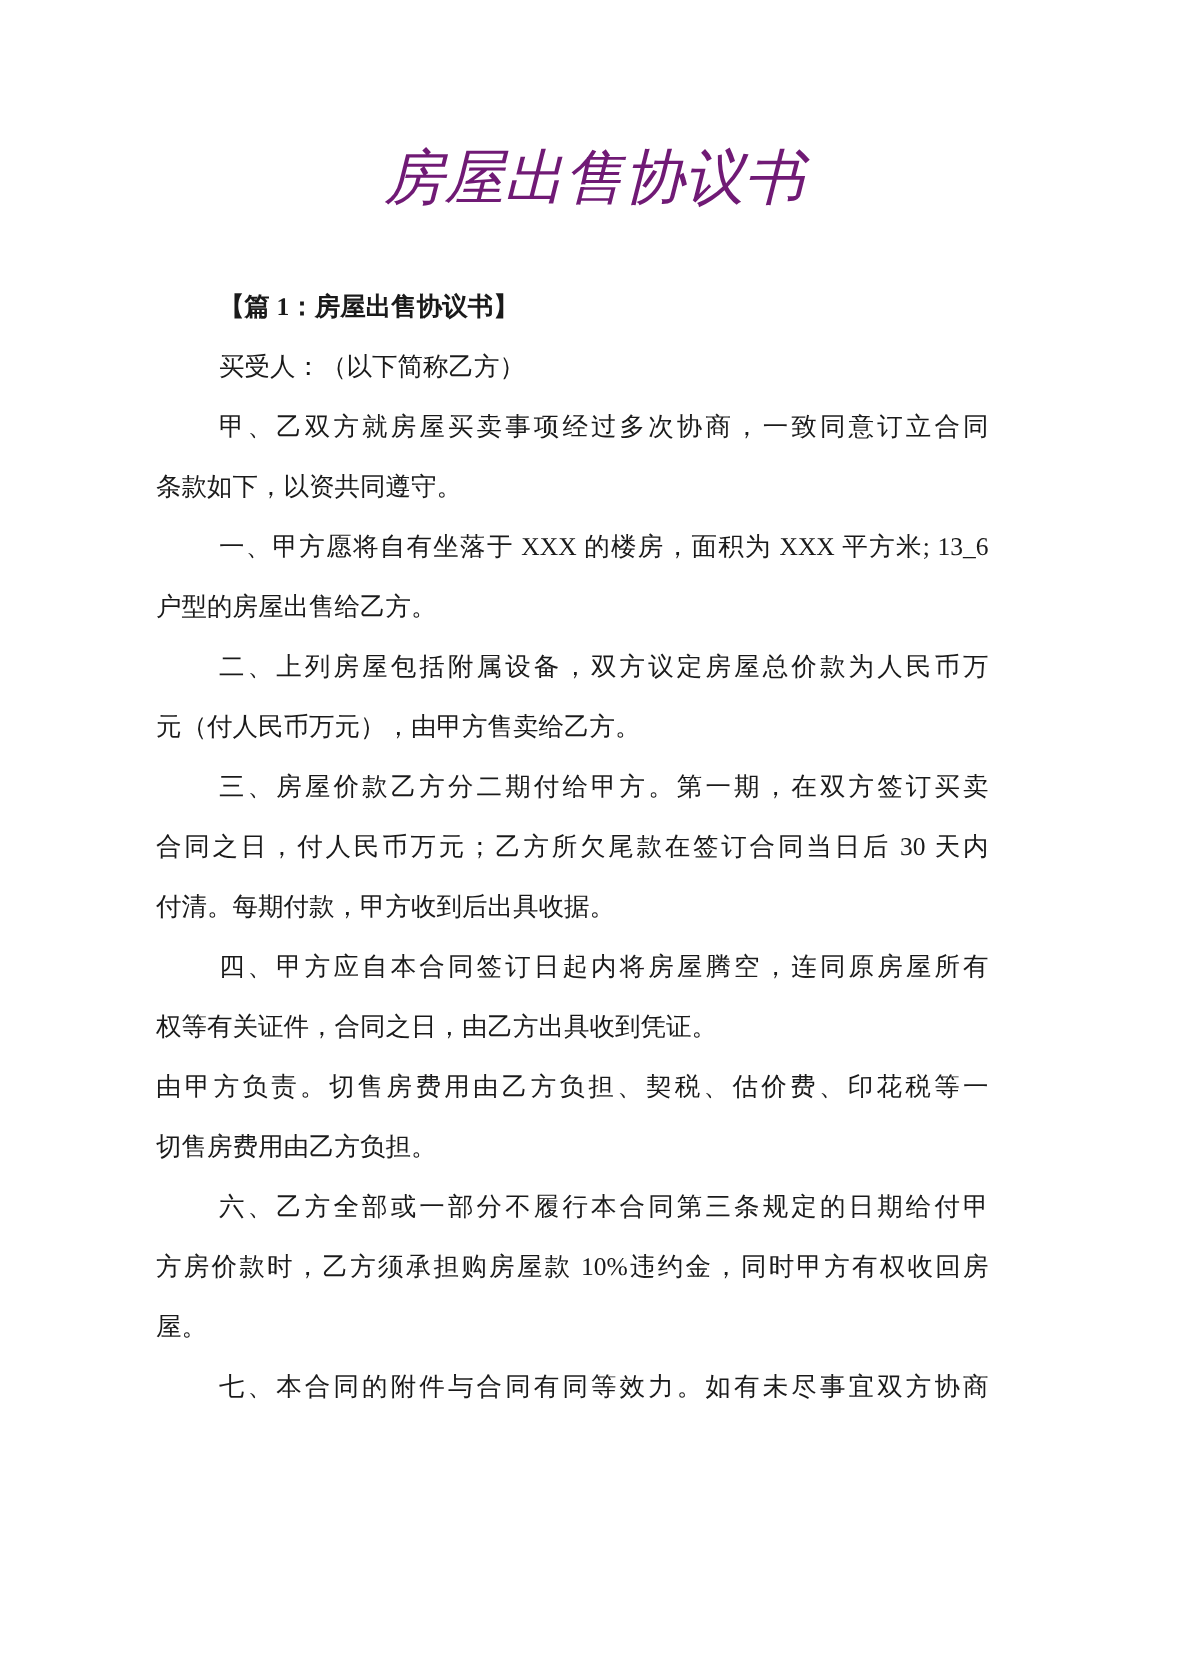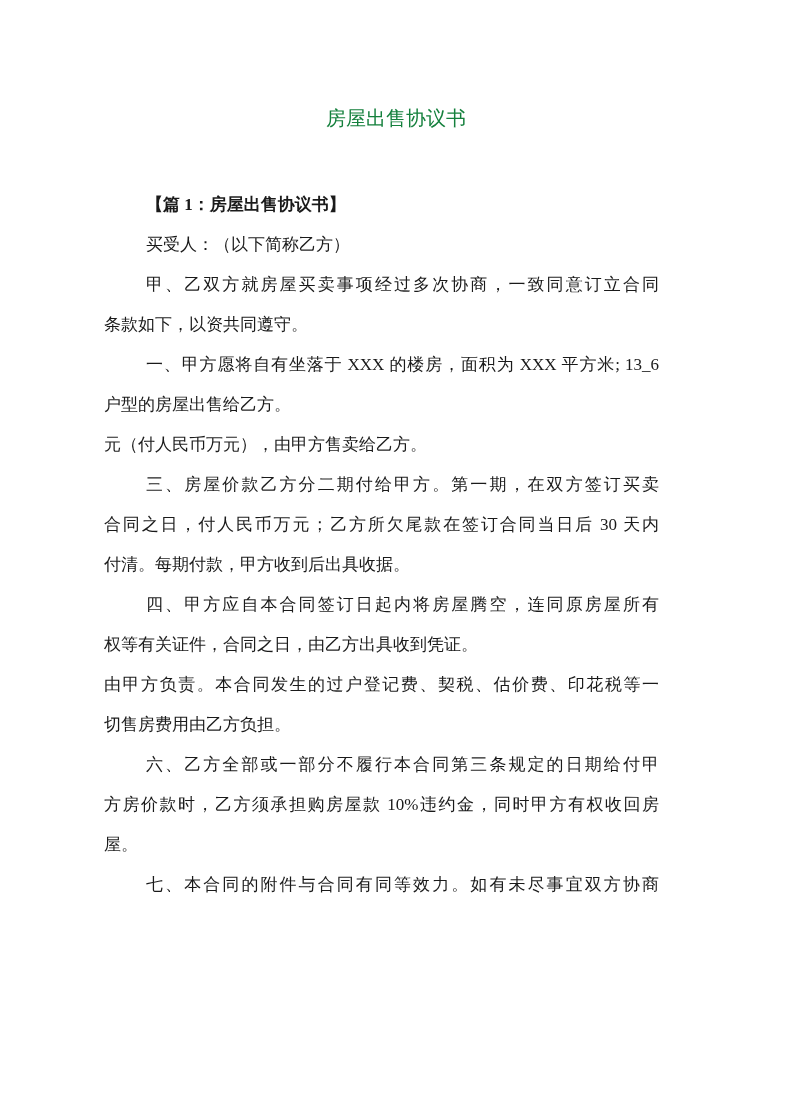--- a/index.html
+++ b/index.html
@@ -14,24 +14,25 @@
     width: 792px;
     height: 1120px;
     background: #ffffff;
     color: #1a1a1a;
     padding-top: 100px;
     overflow: hidden;
   }
   .doc-title {
     width: 100%;
     text-align: center;
-    font-size: 20px;
+    font-size: 40px;
     line-height: 37px;
     font-weight: normal;
-    color: #15803d;
+    color: #701a75;
+    font-style: italic;
   }
   .doc-body {
     margin-top: 48px;
     margin-left: 104px;
     width: 555px;
     font-size: 17px;
     color: #1a1a1a;
   }
   .line {
     height: 40px;
@@ -53,26 +54,27 @@
 
 <main class="page">
   <h1 class="doc-title">房屋出售协议书</h1>
   <section class="doc-body">
       <div class="line indent bold">【篇 1：房屋出售协议书】</div>
       <div class="line indent">买受人：（以下简称乙方）</div>
       <div class="line indent fill">甲、乙双方就房屋买卖事项经过多次协商，一致同意订立合同</div>
       <div class="line">条款如下，以资共同遵守。</div>
       <div class="line indent fill">一、甲方愿将自有坐落于 XXX 的楼房，面积为 XXX 平方米; 13_6</div>
       <div class="line">户型的房屋出售给乙方。</div>
+      <div class="line indent fill">二、上列房屋包括附属设备，双方议定房屋总价款为人民币万</div>
       <div class="line">元（付人民币万元），由甲方售卖给乙方。</div>
       <div class="line indent fill">三、房屋价款乙方分二期付给甲方。第一期，在双方签订买卖</div>
       <div class="line fill">合同之日，付人民币万元；乙方所欠尾款在签订合同当日后 30 天内</div>
       <div class="line">付清。每期付款，甲方收到后出具收据。</div>
       <div class="line indent fill">四、甲方应自本合同签订日起内将房屋腾空，连同原房屋所有</div>
       <div class="line">权等有关证件，合同之日，由乙方出具收到凭证。</div>
-      <div class="line fill">由甲方负责。本合同发生的过户登记费、契税、估价费、印花税等一</div>
+      <div class="line fill">由甲方负责。切售房费用由乙方负担、契税、估价费、印花税等一</div>
       <div class="line">切售房费用由乙方负担。</div>
       <div class="line indent fill">六、乙方全部或一部分不履行本合同第三条规定的日期给付甲</div>
       <div class="line fill">方房价款时，乙方须承担购房屋款 10%违约金，同时甲方有权收回房</div>
       <div class="line">屋。</div>
       <div class="line indent fill">七、本合同的附件与合同有同等效力。如有未尽事宜双方协商</div>
     </section>
 </main>
 
 </body></html>

